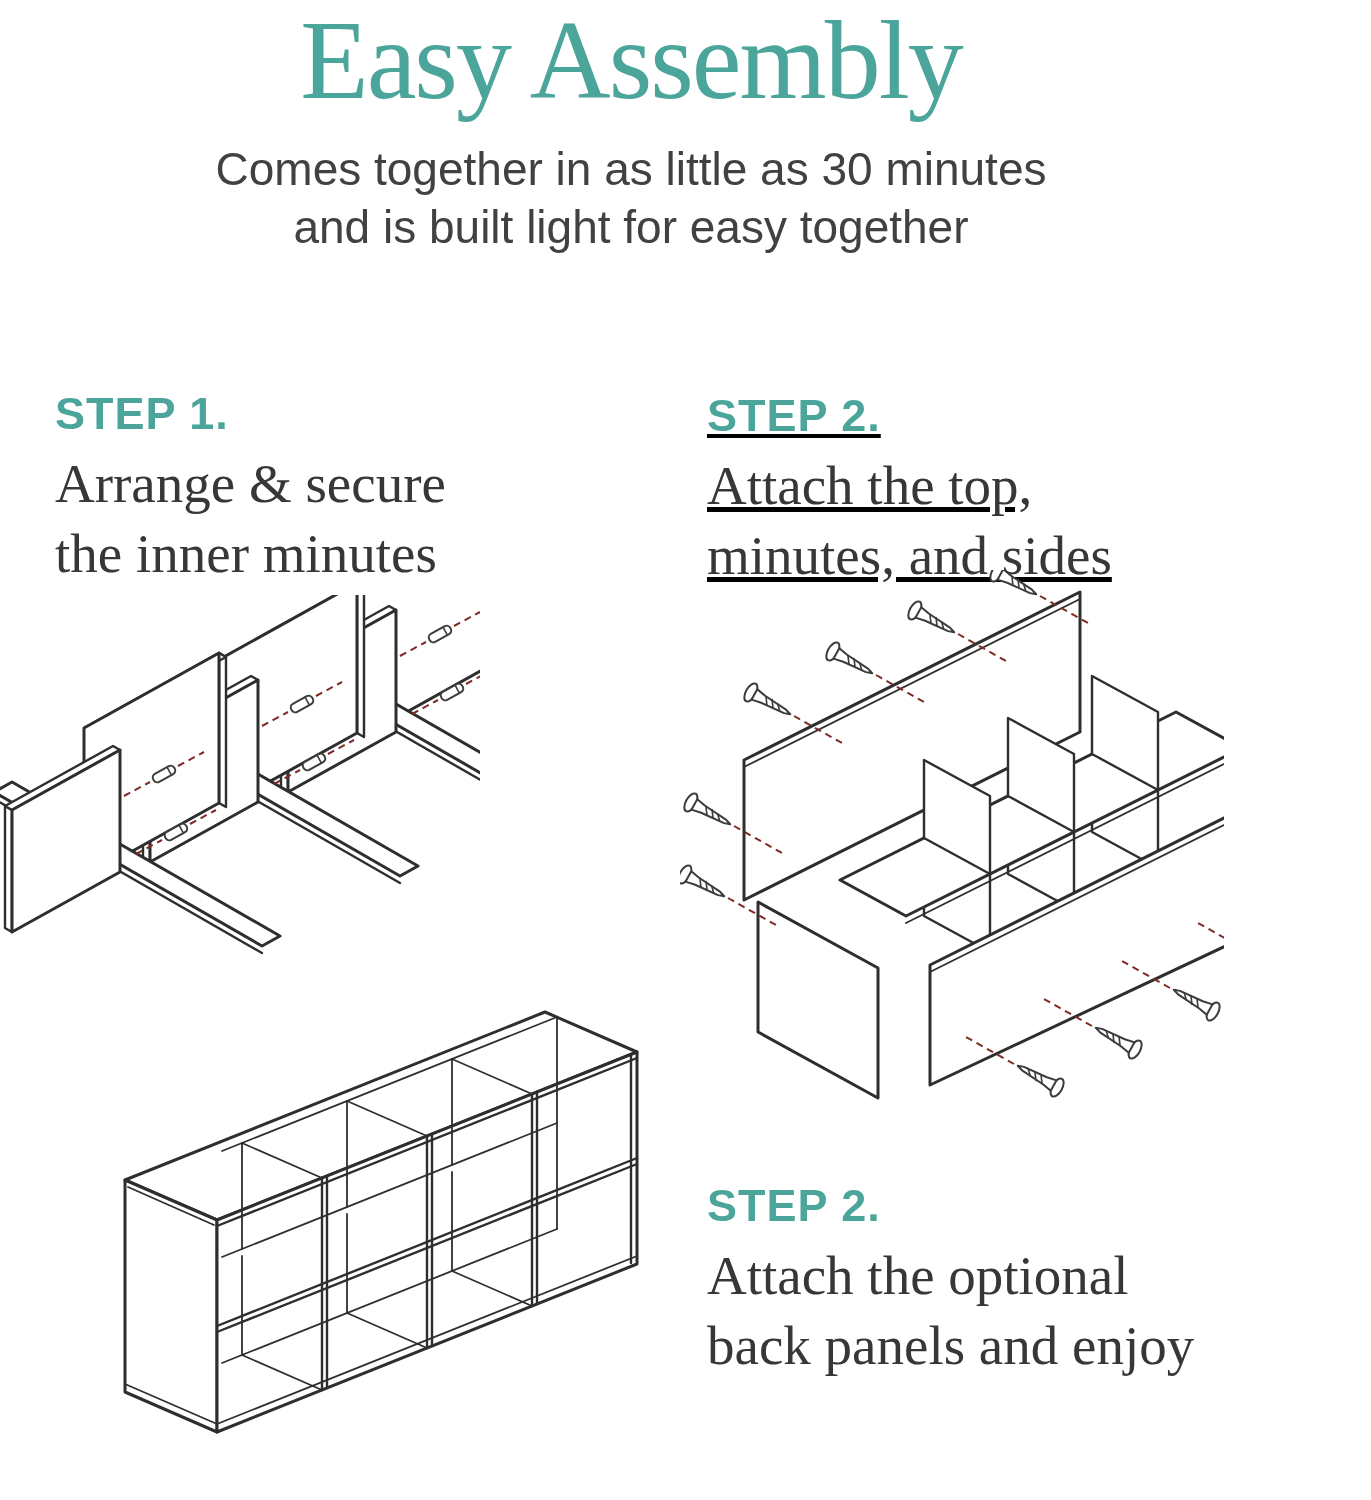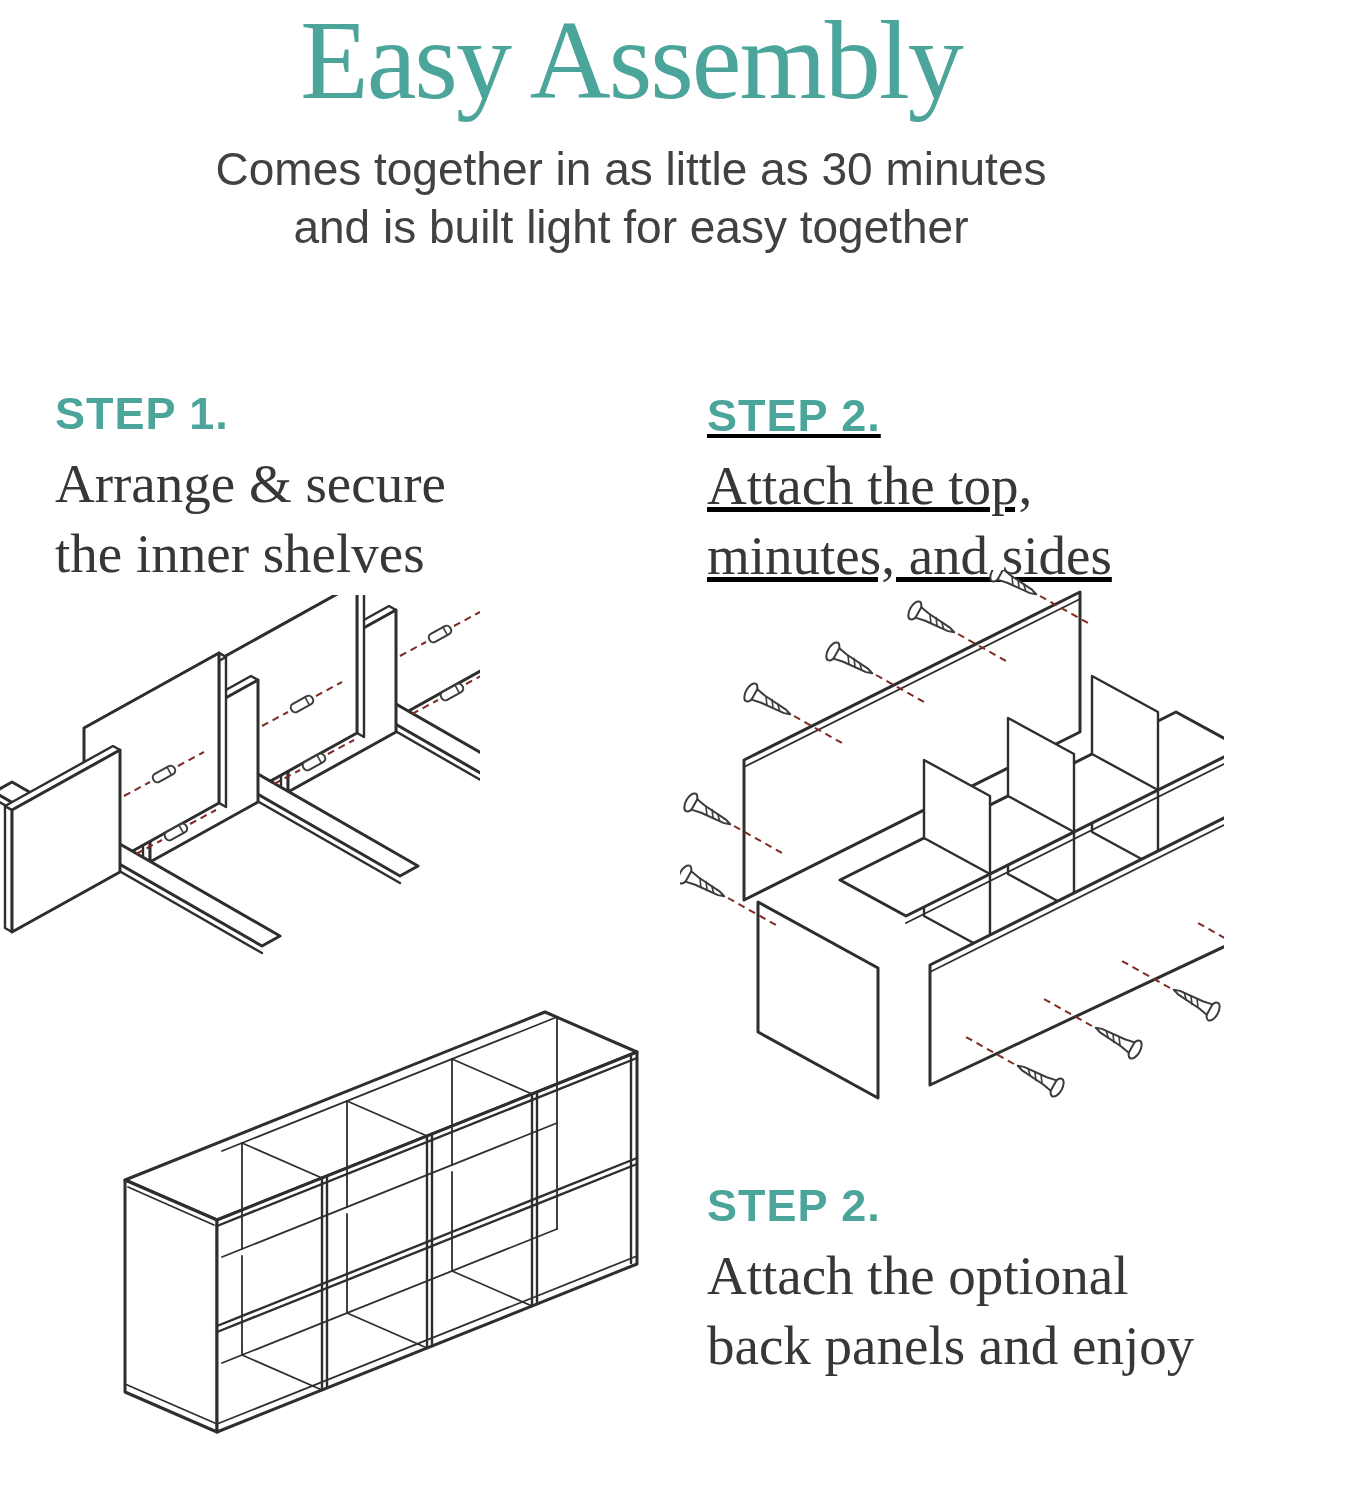--- a/index.html
+++ b/index.html
@@ -84,21 +84,21 @@
 
   <div class="page-subtitle">
     <div>Comes together in as little as 30 minutes</div>
     <div>and is built light for easy together</div>
   </div>
 
   <div class="step-block" id="step1-block">
     <div class="step-label">STEP 1.</div>
     <div class="step-desc">
       <div>Arrange &amp; secure</div>
-      <div>the inner shelves</div>
+      <div>the inner minutes</div>
     </div>
   </div>
 
   <div class="step-block" id="step2-block">
     <div class="step-label">STEP 2.</div>
     <div class="step-desc">
       <div>Attach the top,</div>
       <div>minutes, and sides</div>
     </div>
   </div>

